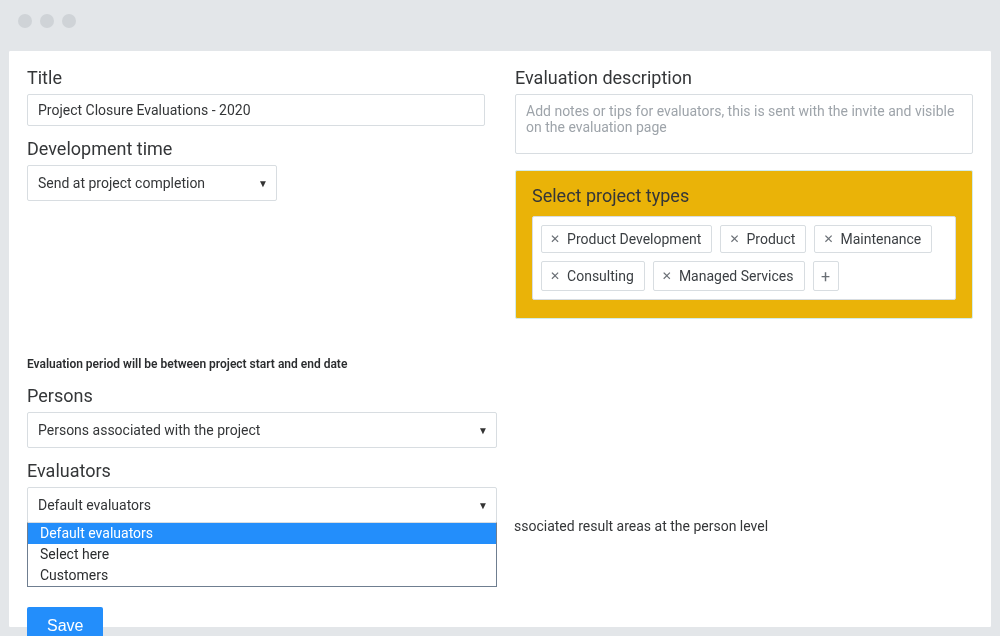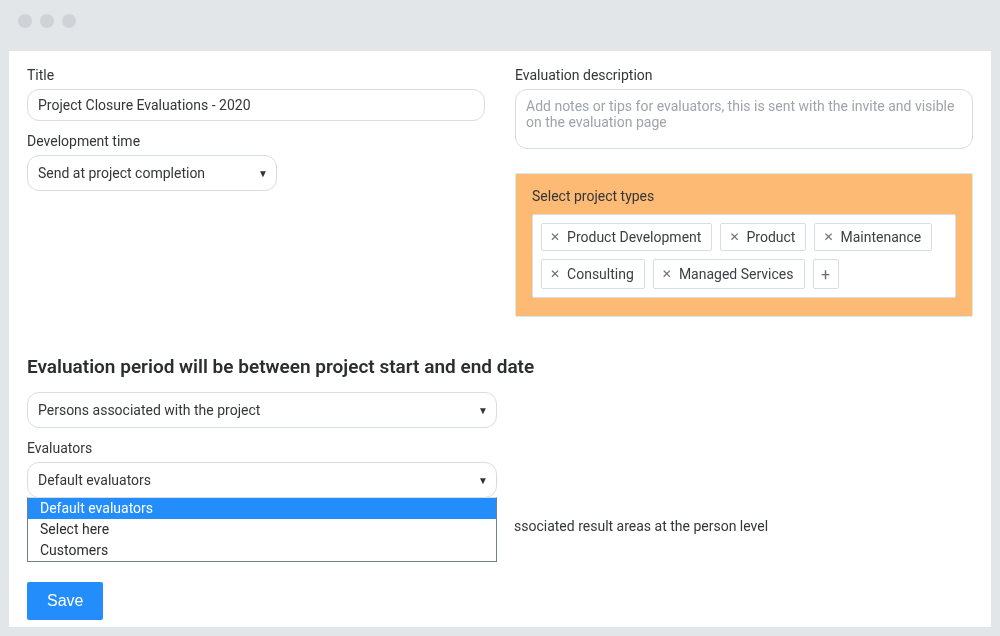--- a/index.html
+++ b/index.html
@@ -33,29 +33,29 @@
     position: absolute;
     left: 8px; right: 8px; top: 50px; bottom: 8px;
     background: #ffffff;
     border: 1px solid #e3e6e9;
     border-radius: 2px;
     padding: 16px 18px;
   }
   .row { display: flex; gap: 30px; }
   .col { flex: 1; min-width: 0; }
   .label {
-    font-size: 14px;
+    font-size: 18px;
     color: #343638;
     margin-bottom: 6px;
     display: block;
   }
   .input-text, .textarea, .select {
     width: 100%;
     border: 1px solid #d8dde1;
-    border-radius: 12px;
+    border-radius: 2px;
     font-size: 14px;
     color: #343638;
     background: #fff;
     font-family: inherit;
   }
   .input-text {
     height: 32px;
     padding: 0 10px;
   }
   .textarea {
@@ -77,22 +77,22 @@
   .select .caret {
     position: absolute;
     right: 8px;
     top: 50%;
     transform: translateY(-50%);
     font-size: 10px;
     color: #333;
   }
   .spacer-12 { height: 12px; }
   .project-types-box {
-    margin-top: 20px;
-    background: #fdba74;
+    margin-top: 12px;
+    background: #eab308;
     border: 1px solid #d2ece9;
     border-radius: 2px;
     padding: 14px 16px 18px 16px;
   }
   .project-types-box .label { margin-bottom: 10px; }
   .tag-container {
     background: #fff;
     border: 1px solid #d8dde1;
     border-radius: 2px;
     padding: 8px;
@@ -124,21 +124,21 @@
     justify-content: center;
     border: 1px solid #d8dde1;
     border-radius: 2px;
     background: #fff;
     color: #6a6f75;
     font-size: 16px;
     cursor: pointer;
   }
   .section2 { margin-top: 38px; }
   .bold-line {
-    font-size: 19px;
+    font-size: 12px;
     font-weight: 600;
     color: #2b2d2f;
     margin-bottom: 14px;
   }
   .select-full { width: 470px; }
   .dropdown-open {
     width: 470px;
     border: 1px solid #6f7e90;
     border-top: 1px solid #d8dde1;
     margin-top: -1px;
@@ -227,20 +227,21 @@
             </span>
             <span class="tag-add">+</span>
           </div>
         </div>
       </div>
     </div>
 
     <div class="section2">
       <div class="bold-line">Evaluation period will be between project start and end date</div>
 
+      <span class="label">Persons</span>
       <div class="select select-full">
         <span>Persons associated with the project</span>
         <span class="caret">▼</span>
       </div>
 
       <div class="spacer-12"></div>
 
       <span class="label">Evaluators</span>
       <div class="select select-full">
         <span>Default evaluators</span>

